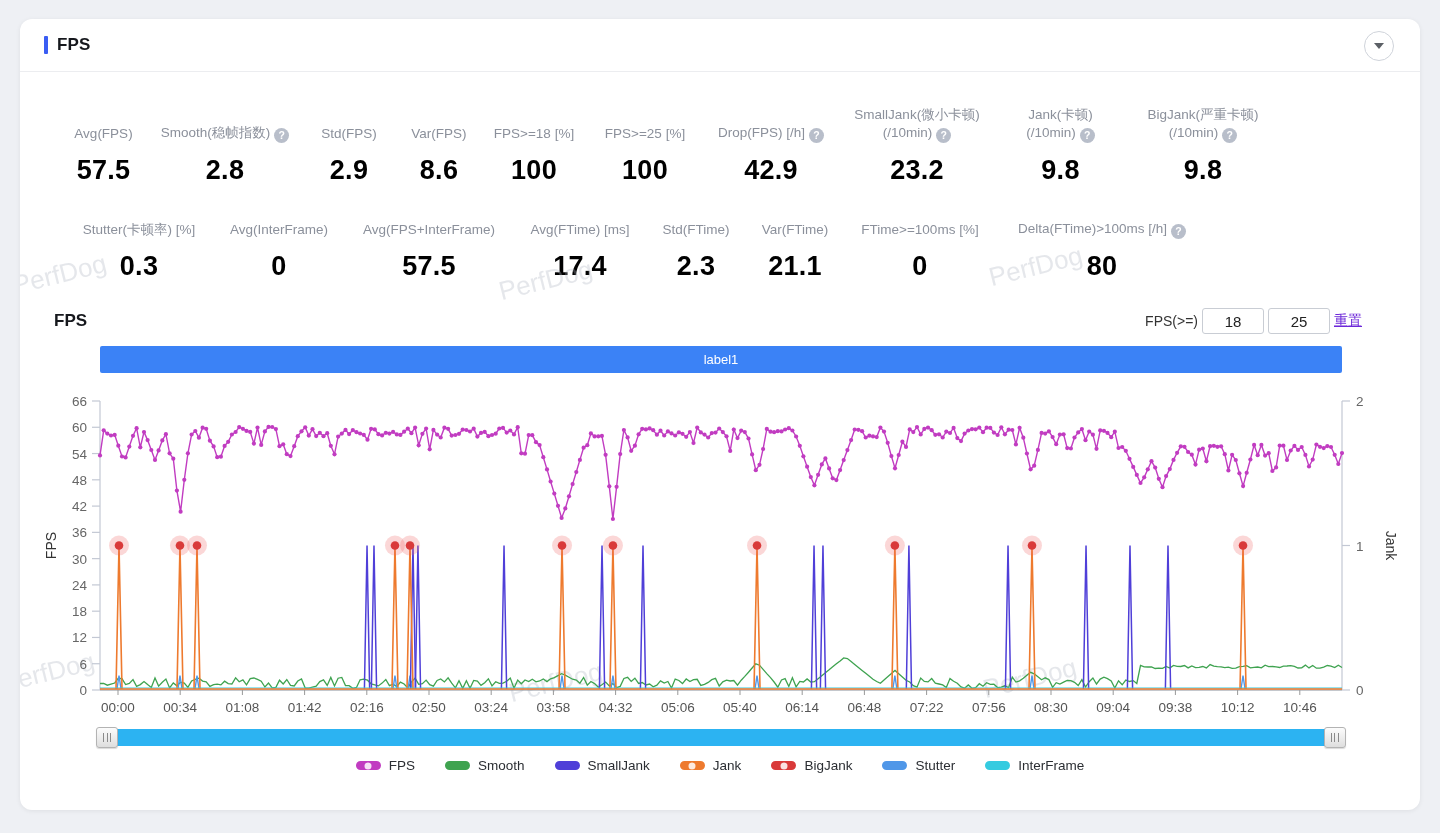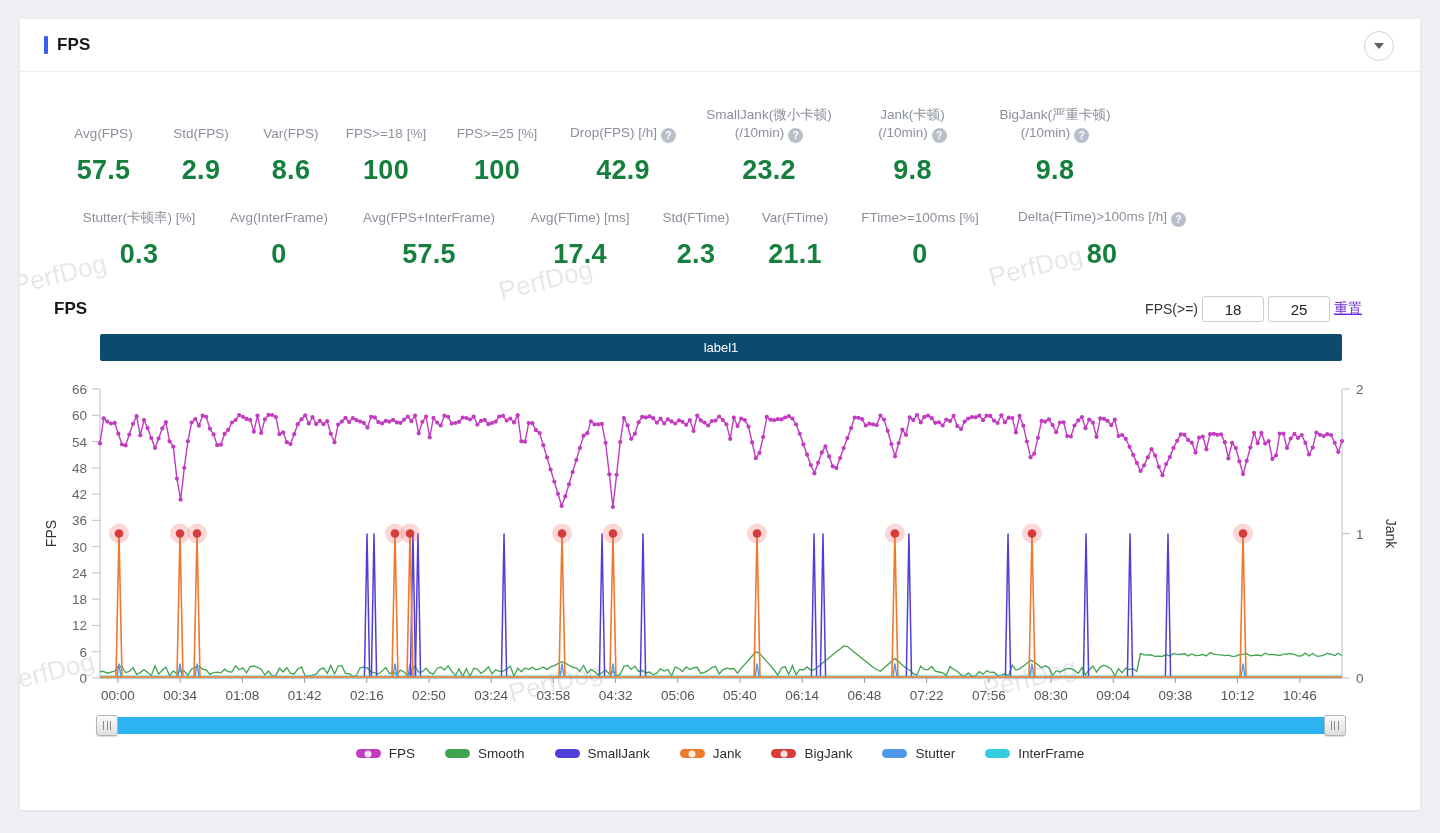--- a/index.html
+++ b/index.html
@@ -3,38 +3,38 @@
 <meta charset="utf-8">
 <style>
   * { box-sizing: border-box; margin: 0; padding: 0; }
   body {
     background: #eef0f4;
     font-family: "Liberation Sans", "DejaVu Sans", sans-serif;
     padding: 19px 20px;
     width: 1440px; height: 833px; overflow: hidden;
   }
   .card {
-    width: 1400px; height: 791px; background: #fff; border-radius: 1px;
+    width: 1400px; height: 791px; background: #fff; border-radius: 12px;
     box-shadow: 0 1px 5px rgba(0,0,0,.07); position: relative; overflow: hidden;
   }
   
   .card-header { height: 53px; display: flex; align-items: center; padding: 0 24px; border-bottom: 1px solid #ecedf0; }
   .accent { width: 4px; height: 18px; background: #3a5df3; border-radius: 1px; }
   .card-title { font-size: 17px; font-weight: bold; color: #16181d; margin-left: 9px; letter-spacing: .2px; }
   .collapse-btn { position: absolute; right: 26px; top: 12px; width: 30px; height: 30px; border-radius: 50%;
     border: 1px solid #cfd3da; background: #fff; display: flex; align-items: center; justify-content: center; cursor: pointer; }
   .collapse-btn .tri { width: 0; height: 0; border-left: 5px solid transparent; border-right: 5px solid transparent; border-top: 6px solid #5c6066; }
   
   .wm { position: absolute; font-size: 26px; color: rgba(173,180,192,.32); transform: rotate(-14deg); pointer-events: none; white-space: nowrap; }
   
   .metrics { display: flex; padding-left: 36px; margin-top: 26px; align-items: flex-end; }
-  .metrics.row2 { margin-top: 22px; }
+  .metrics.row2 { margin-top: 34px; }
   .metric { text-align: center; }
   .m-label { font-size: 13.5px; color: #8b909b; line-height: 18px; }
-  .m-value { font-size: 27px; font-weight: bold; color: #15803d; margin-top: 12px; letter-spacing: .3px; }
+  .m-value { font-size: 27px; font-weight: bold; color: #000000; margin-top: 12px; letter-spacing: .3px; }
   .help { display: inline-block; width: 15px; height: 15px; border-radius: 50%; background: #b8beca; color: #fff;
     font-size: 10.5px; line-height: 15px; text-align: center; margin-left: 4px; vertical-align: -2px; font-weight: bold; cursor: pointer; }
   
   .chart-head { display: flex; align-items: center; justify-content: space-between; margin: 26px 58px 0 34px; }
   .chart-title { font-size: 17px; font-weight: bold; color: #16181d; }
   .controls { display: flex; align-items: center; gap: 4px; }
   .ctrl-label { font-size: 14px; color: #333; }
   .thr-input { width: 62px; height: 26px; border: 1px solid #c9cdd4; border-radius: 3px; text-align: center;
     font-size: 15px; color: #222; font-family: inherit; }
   .reset-link { font-size: 14px; color: #6d28d9; text-decoration: underline; cursor: pointer; }
@@ -77,20 +77,24 @@
   <div class="wm" style="left:968px; top:232px;">PerfDog</div>
   <div class="wm" style="left:-20px; top:638px;">PerfDog</div>
   <div class="wm" style="left:488px; top:648px;">PerfDog</div>
   <div class="wm" style="left:962px; top:644px;">PerfDog</div>
 
   <div class="metrics row1" id="metrics-row1">
       <div class="metric" style="width: 95px;">
         <div class="m-label"><span>Avg(FPS)</span></div>
         <div class="m-value">57.5</div>
       </div>
+      <div class="metric" style="width: 148px;">
+        <div class="m-label"><span>Smooth(稳帧指数)</span><span class="help">?</span></div>
+        <div class="m-value">2.8</div>
+      </div>
       <div class="metric" style="width: 100px;">
         <div class="m-label"><span>Std(FPS)</span></div>
         <div class="m-value">2.9</div>
       </div>
       <div class="metric" style="width: 80px;">
         <div class="m-label"><span>Var(FPS)</span></div>
         <div class="m-value">8.6</div>
       </div>
       <div class="metric" style="width: 110px;">
         <div class="m-label"><span>FPS&gt;=18 [%]</span></div>
@@ -155,21 +159,21 @@
   <div class="chart-head">
     <span class="chart-title">FPS</span>
     <div class="controls">
       <span class="ctrl-label">FPS(&gt;=)</span>
       <input class="thr-input" value="18" style="">
       <input class="thr-input" value="25" style="">
       <span class="reset-link">重置</span>
     </div>
   </div>
 
-  <div class="banner" id="label-banner" style="background: #0c4a6e;">
+  <div class="banner" id="label-banner" style="background: #3b82f6;">
     <span>label1</span>
   </div>
 
   <div class="chart-wrap">
     <svg id="chart-svg" width="1400" height="346">
         <line x1="80" y1="24" x2="80" y2="313" stroke="#c3c8d4" stroke-width="1.2"></line>
         <line x1="1322" y1="24" x2="1322" y2="313" stroke="#c3c8d4" stroke-width="1.2"></line>
         <line x1="80" y1="313" x2="1322" y2="313" stroke="#8a8f99" stroke-width="1.2"></line>
         <line x1="72" y1="313" x2="80" y2="313" stroke="#c3c8d4" stroke-width="1.2"></line>
         <text x="67" y="318" text-anchor="end" font-size="13.5" fill="#666">0</text>

